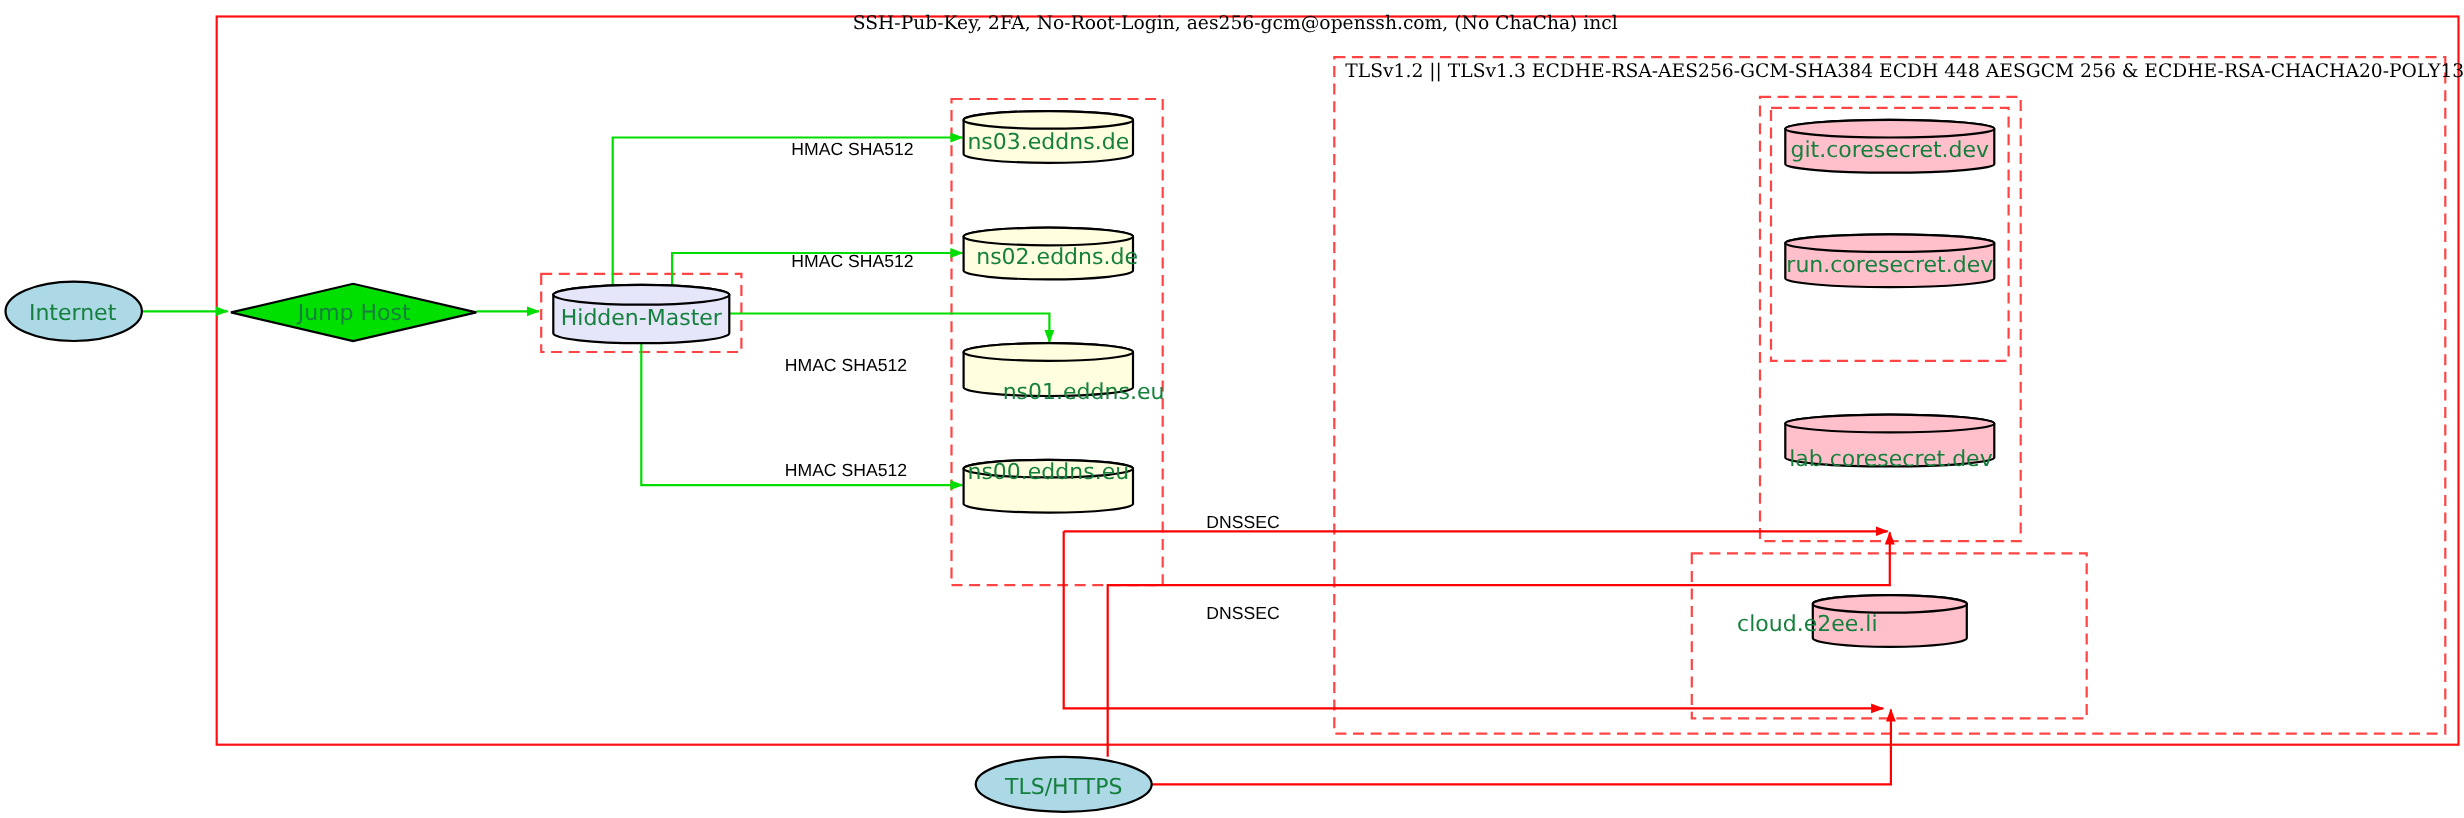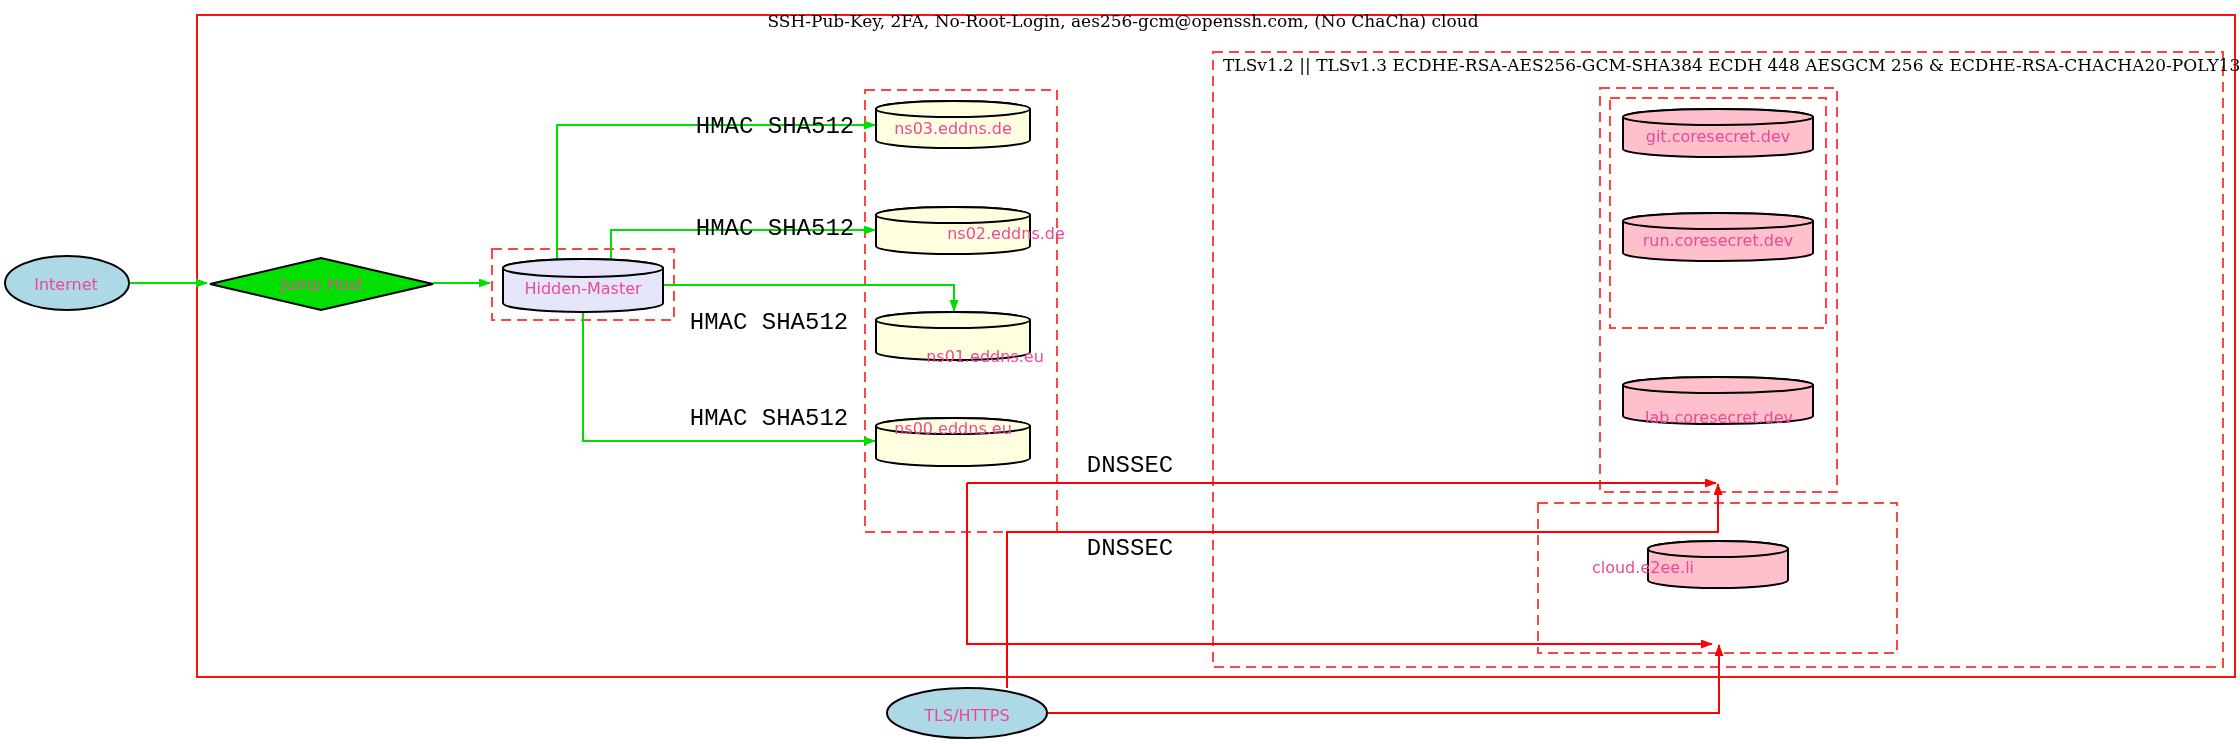--- a/index.html
+++ b/index.html
@@ -1,22 +1,22 @@
 <!DOCTYPE html>
 <html><head>
 <meta charset="utf-8">
 <style>
   html,body{margin:0;padding:0;background:#ffffff;}
   #stage{position:relative;width:2240px;height:744px;background:#ffffff;overflow:hidden;
          font-family:"DejaVu Sans",sans-serif;}
   #shapes{position:absolute;left:0;top:0;}
-  .lbl{position:absolute;transform:translate(-50%,-50%);white-space:nowrap;color:#ec4899;
-       font-family:"DejaVu Sans",sans-serif;font-size:16px;}
+  .lbl{position:absolute;transform:translate(-50%,-50%);white-space:nowrap;color:#15803d;
+       font-family:"DejaVu Sans",sans-serif;font-size:20px;}
   .elbl{position:absolute;transform:translate(-50%,-50%);white-space:nowrap;color:#000;
-        font-family:Liberation Mono, monospace;font-size:24px;}
+        font-family:Liberation Sans, sans-serif;font-size:16px;margin-top:11px;}
   .clbl{position:absolute;transform:translate(-50%,-50%);white-space:nowrap;color:#000;
         font-family:"DejaVu Serif",serif;font-size:17px;}
   .clbl.left{transform:translate(0,-50%);}
   .halbl{font-size:16px;}
 </style>
 </head>
 <body>
 
 <div id="stage">
 
@@ -94,35 +94,35 @@
       </g>
       <g>
         <path d="M1648,549 A70,8 0 0 1 1788,549 V580 A70,8 0 0 1 1648,580 Z" fill="#ffc0cb"></path>
         <ellipse cx="1718" cy="549" rx="70" ry="8" fill="#ffc0cb"></ellipse>
       </g>
 
       <ellipse cx="967" cy="713" rx="80" ry="25" fill="#add8e6"></ellipse>
     </g>
   </svg>
 
-  <div class="clbl" style="left:1123px;top:21px;">SSH-Pub-Key, 2FA, No-Root-Login, aes256-gcm@openssh.com, (No ChaCha) cloud</div>
+  <div class="clbl" style="left:1123px;top:21px;">SSH-Pub-Key, 2FA, No-Root-Login, aes256-gcm@openssh.com, (No ChaCha) incl</div>
   <div class="clbl left" style="left:1223px;top:65px;">TLSv1.2 || TLSv1.3 ECDHE-RSA-AES256-GCM-SHA384 ECDH 448 AESGCM 256 &amp; ECDHE-RSA-CHACHA20-POLY1305 ECDH 448 ChaCha20 256</div>
 
   <div class="elbl" style="left:775px;top:126px;">HMAC SHA512</div>
   <div class="elbl" style="left:775px;top:228px;">HMAC SHA512</div>
   <div class="elbl" style="left:769px;top:322px;">HMAC SHA512</div>
   <div class="elbl" style="left:769px;top:418px;">HMAC SHA512</div>
   <div class="elbl" style="left:1130px;top:465px;">DNSSEC</div>
   <div class="elbl" style="left:1130px;top:548px;">DNSSEC</div>
 
   <div class="lbl" style="left:66px;top:284px;">Internet</div>
   <div class="lbl" style="left:322px;top:284px;">Jump Host</div>
   <div class="lbl" style="left:583px;top:288px;">Hidden-Master</div>
   <div class="lbl" style="left:953px;top:128px;">ns03.eddns.de</div>
-  <div class="lbl" style="left:1006px;top:233px;">ns02.eddns.de</div>
+  <div class="lbl" style="left:961px;top:233px;">ns02.eddns.de</div>
   <div class="lbl" style="left:953px;top:356px;margin-left:32px;">ns01.eddns.eu</div>
   <div class="lbl" style="left:953px;top:428px;">ns00.eddns.eu</div>
   <div class="lbl" style="left:1718px;top:136px;">git.coresecret.dev</div>
   <div class="lbl" style="left:1718px;top:240px;">run.coresecret.dev</div>
   <div class="lbl" style="left:1719px;top:417px;">lab.coresecret.dev</div>
   <div class="lbl" style="left:1643px;top:567px;">cloud.e2ee.li</div>
   <div class="lbl" style="left:967px;top:715px;">TLS/HTTPS</div>
 
 </div>
 

